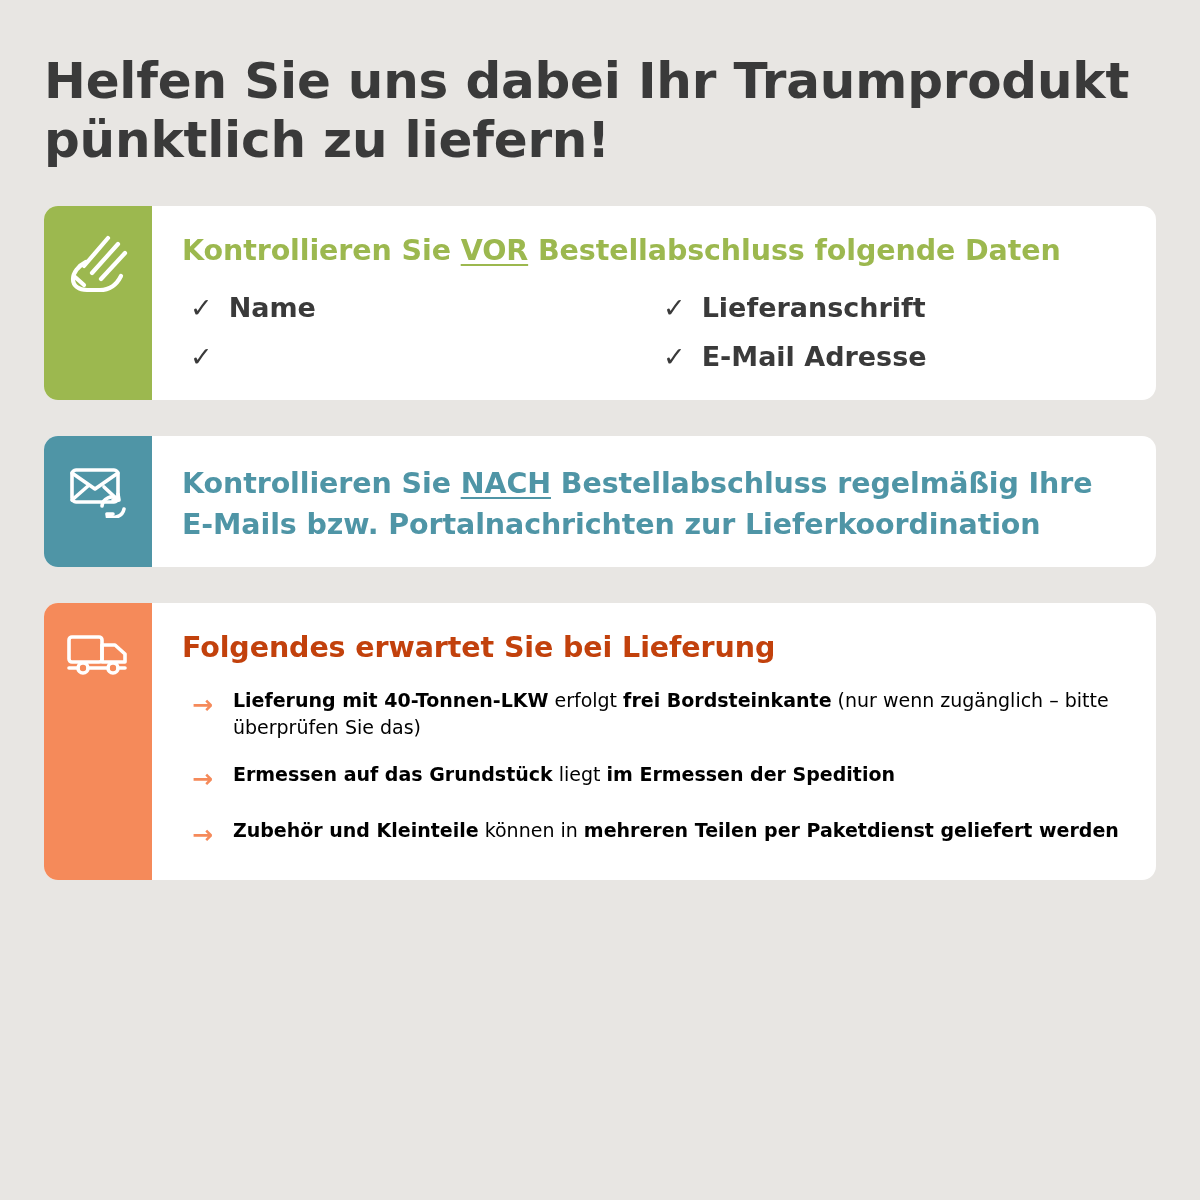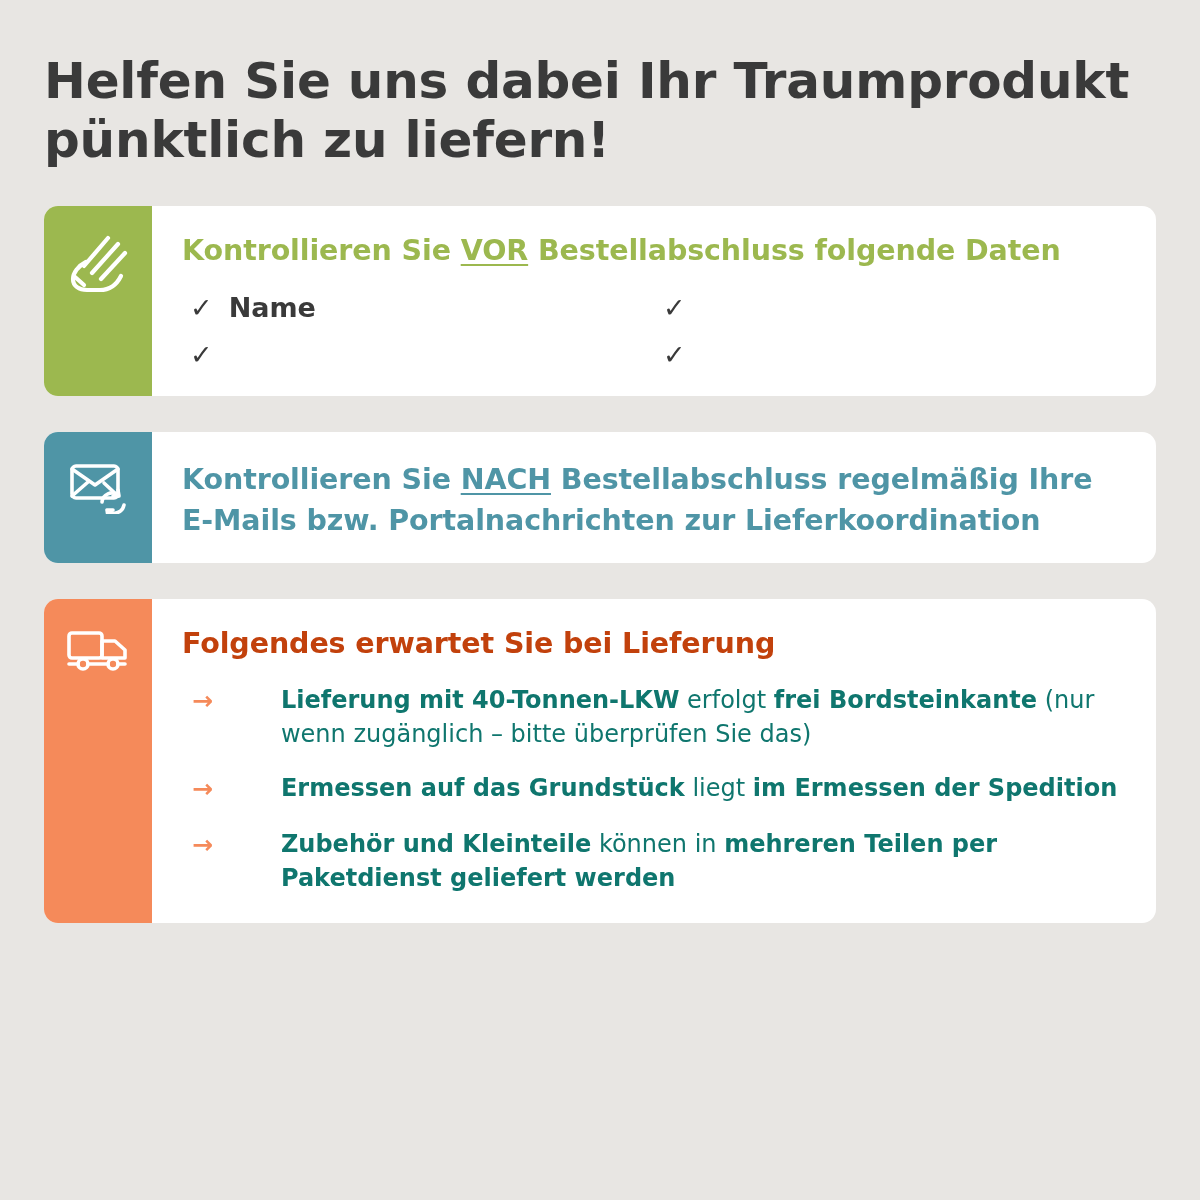--- a/index.html
+++ b/index.html
@@ -103,25 +103,24 @@
   }
   .arrow-item:last-child { margin-bottom: 0; }
   .arrow-mark {
     flex: 0 0 auto;
     font-size: 25px;
     color: #f58a5a;
     line-height: 1.42;
     font-weight: 700;
   }
   .arrow-text {
-    font-size: 24px;
+    font-size: 19px;
     line-height: 1.42;
-    color: #0f766e;
+    color: #000000;
     font-weight: 400;
-    margin-left: 48px;
   }
   .arrow-text b { font-weight: 800; }
 
   
   .card-teal .card-body { padding: 28px 34px 22px 30px; }
   .card-teal .card-title { line-height: 1.42; }
 
   svg { display: block; }
 </style>
 </head>
@@ -147,26 +146,28 @@
       <div class="card-title title-green">
         <span>Kontrollieren Sie </span><span class="u">VOR</span><span> Bestellabschluss folgende Daten</span>
       </div>
       <div class="check-grid">
         <div class="check-item">
           <span class="check-mark">✓</span>
           <span>Name</span>
         </div>
         <div class="check-item">
           <span class="check-mark">✓</span>
-        </div>
-        <div class="check-item">
-          <span class="check-mark">✓</span>
-        </div>
-        <div class="check-item">
-          <span class="check-mark">✓</span>
+          <span>Lieferanschrift</span>
+        </div>
+        <div class="check-item">
+          <span class="check-mark">✓</span>
+        </div>
+        <div class="check-item">
+          <span class="check-mark">✓</span>
+          <span>E-Mail Adresse</span>
         </div>
       </div>
     </div>
   </div>
 
   <div class="card card-teal">
     <div class="card-icon teal">
       <span>
         <svg width="64" height="56" viewBox="0 0 64 56" fill="none" stroke="#ffffff" stroke-width="3.6" stroke-linecap="round" stroke-linejoin="round">
           <rect x="6" y="8" width="46" height="32" rx="4"></rect>

